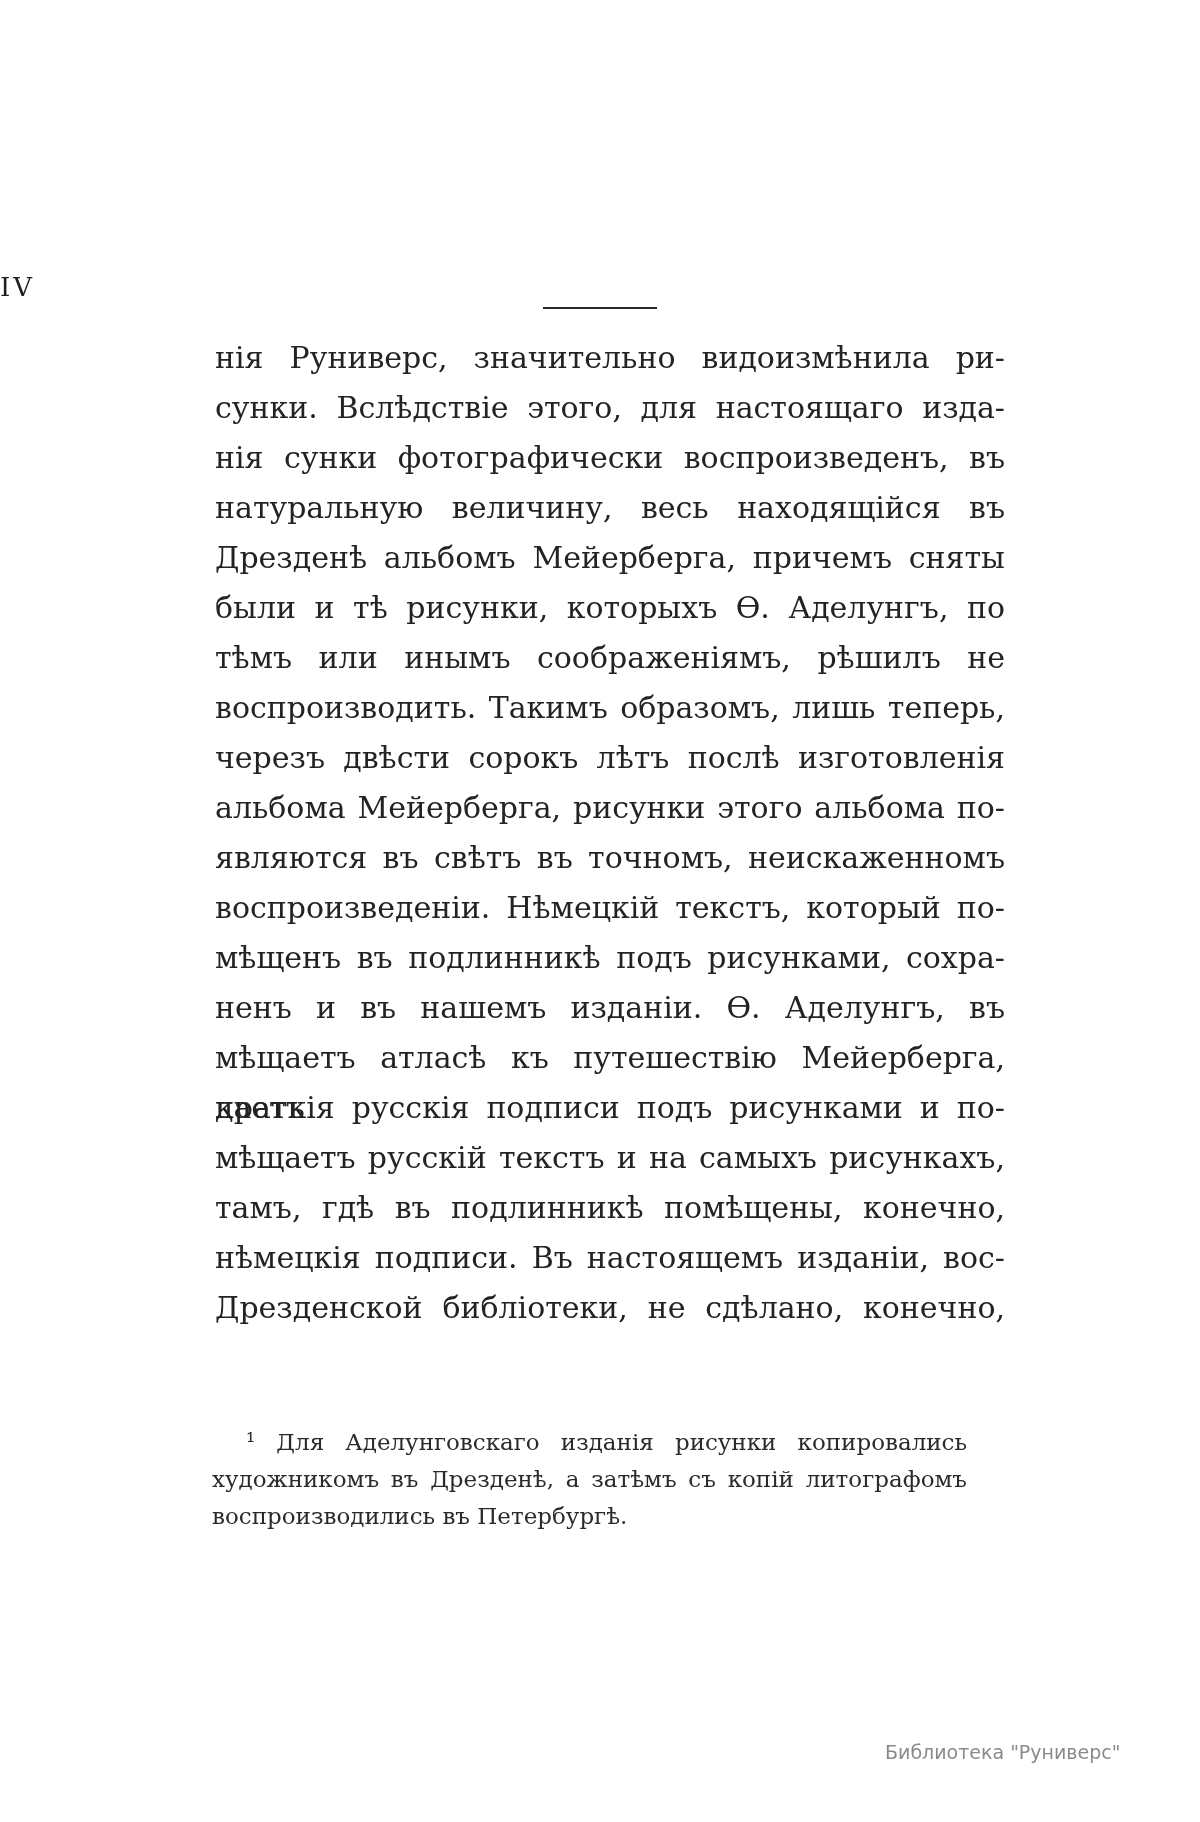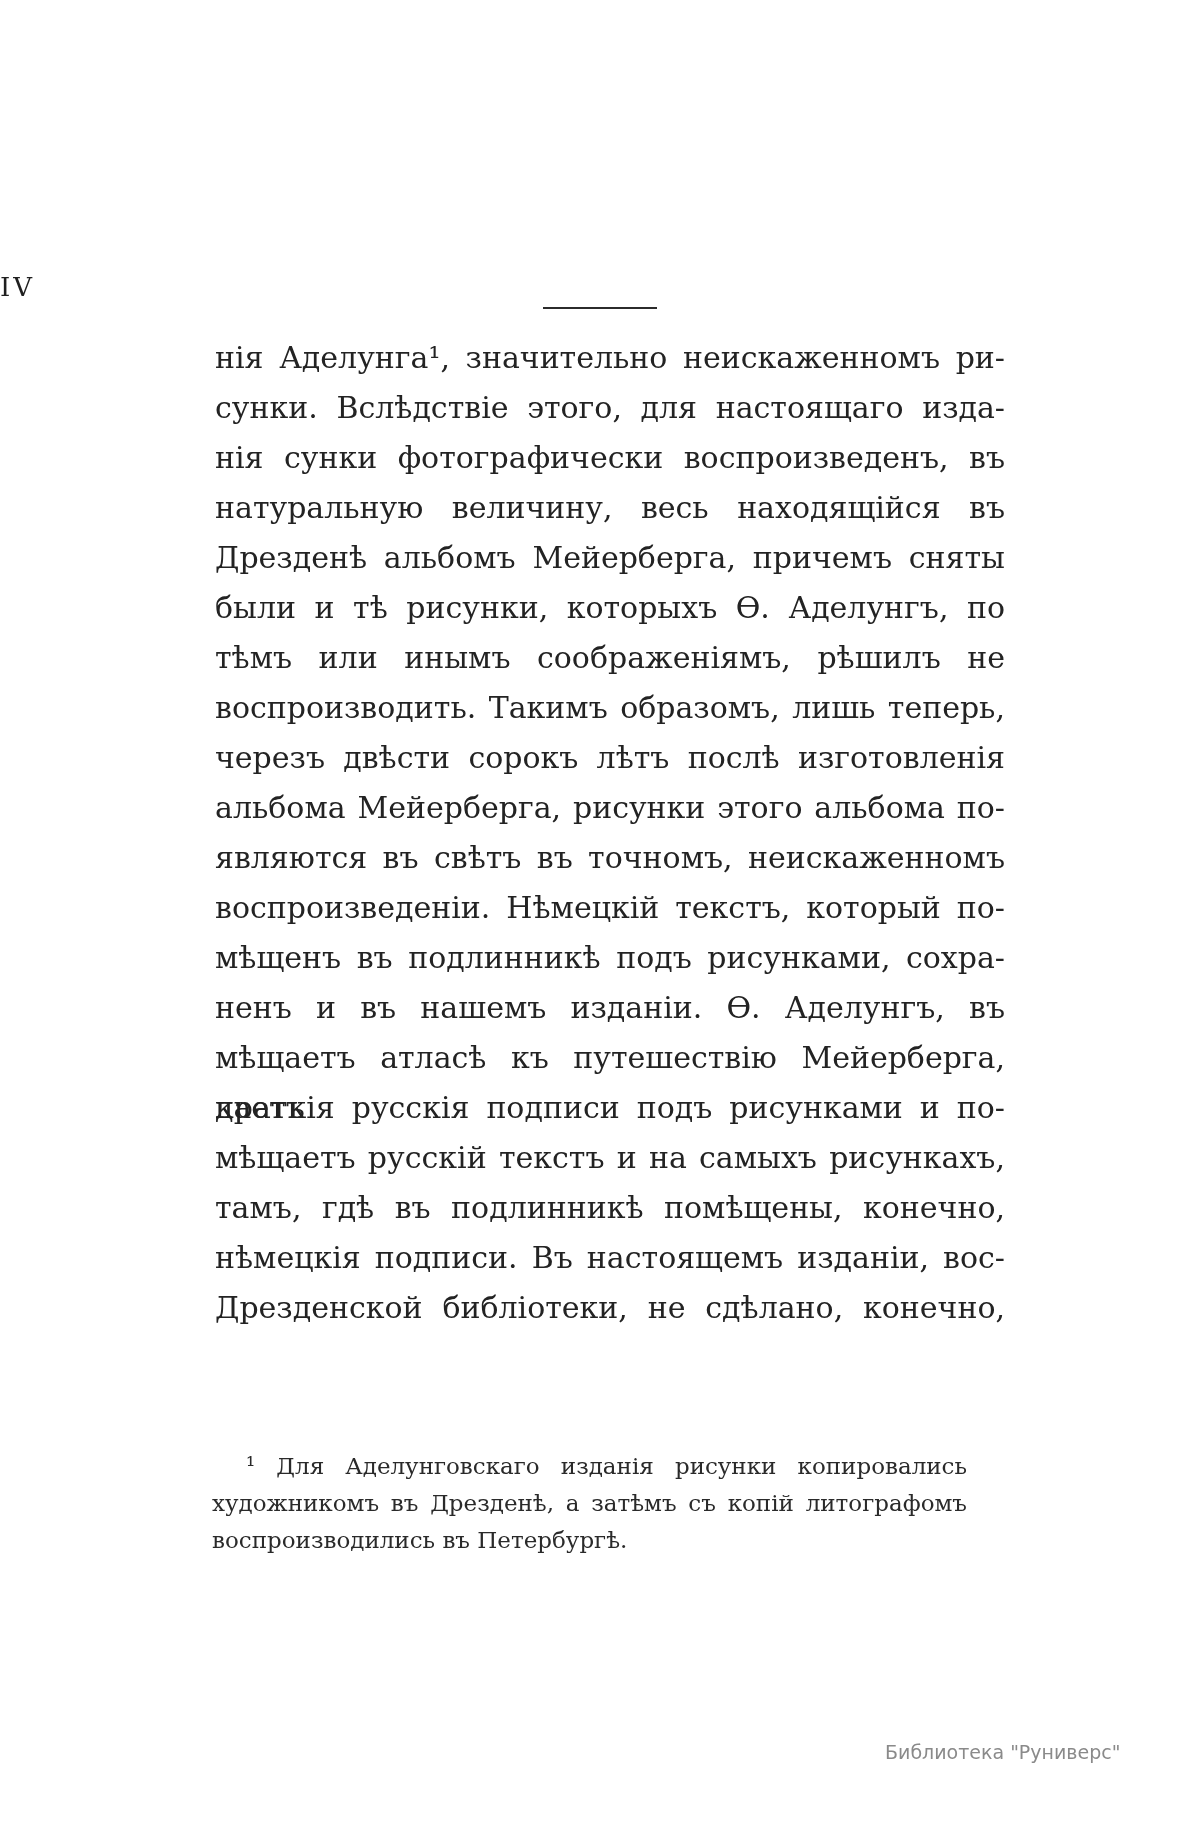--- a/index.html
+++ b/index.html
@@ -47,41 +47,41 @@
     width: 755px;
     font-size: 23px;
   }
   .footnote-line {
     height: 37px;
     line-height: 37px;
     text-align: justify;
     text-align-last: justify;
     color: #2a2a2a;
   }
-  .footnote-line:first-child { text-indent: 34px; margin-top: 24px; }
+  .footnote-line:first-child { text-indent: 34px; }
   .footnote-line:last-child { text-align-last: left; }
   .watermark {
     position: absolute;
     top: 1741px; left: 885px;
     font-family: "DejaVu Sans", "Liberation Sans", sans-serif;
     font-size: 19px;
     color: #8a8a8a;
     white-space: nowrap;
   }
 </style>
 </head>
 <body>
 
 <div class="scan-page">
 
   <div class="page-number">IV</div>
   <div class="head-rule"></div>
 
   <div class="body-text">
-    <div class="body-line">нія Аделунга¹, значительно неискаженномъ ри-</div>
+    <div class="body-line">нія Руниверс, значительно видоизмѣнила ри-</div>
     <div class="body-line">сунки. Вслѣдствіе этого, для настоящаго изда-</div>
     <div class="body-line">нія сунки фотографически воспроизведенъ, въ</div>
     <div class="body-line">натуральную величину, весь находящійся въ</div>
     <div class="body-line">Дрезденѣ альбомъ Мейерберга, причемъ сняты</div>
     <div class="body-line">были и тѣ рисунки, которыхъ Ѳ. Аделунгъ, по</div>
     <div class="body-line">тѣмъ или инымъ соображеніямъ, рѣшилъ не</div>
     <div class="body-line">воспроизводить. Такимъ образомъ, лишь теперь,</div>
     <div class="body-line">черезъ двѣсти сорокъ лѣтъ послѣ изготовленія</div>
     <div class="body-line">альбома Мейерберга, рисунки этого альбома по-</div>
     <div class="body-line">являются въ свѣтъ въ точномъ, неискаженномъ</div>

